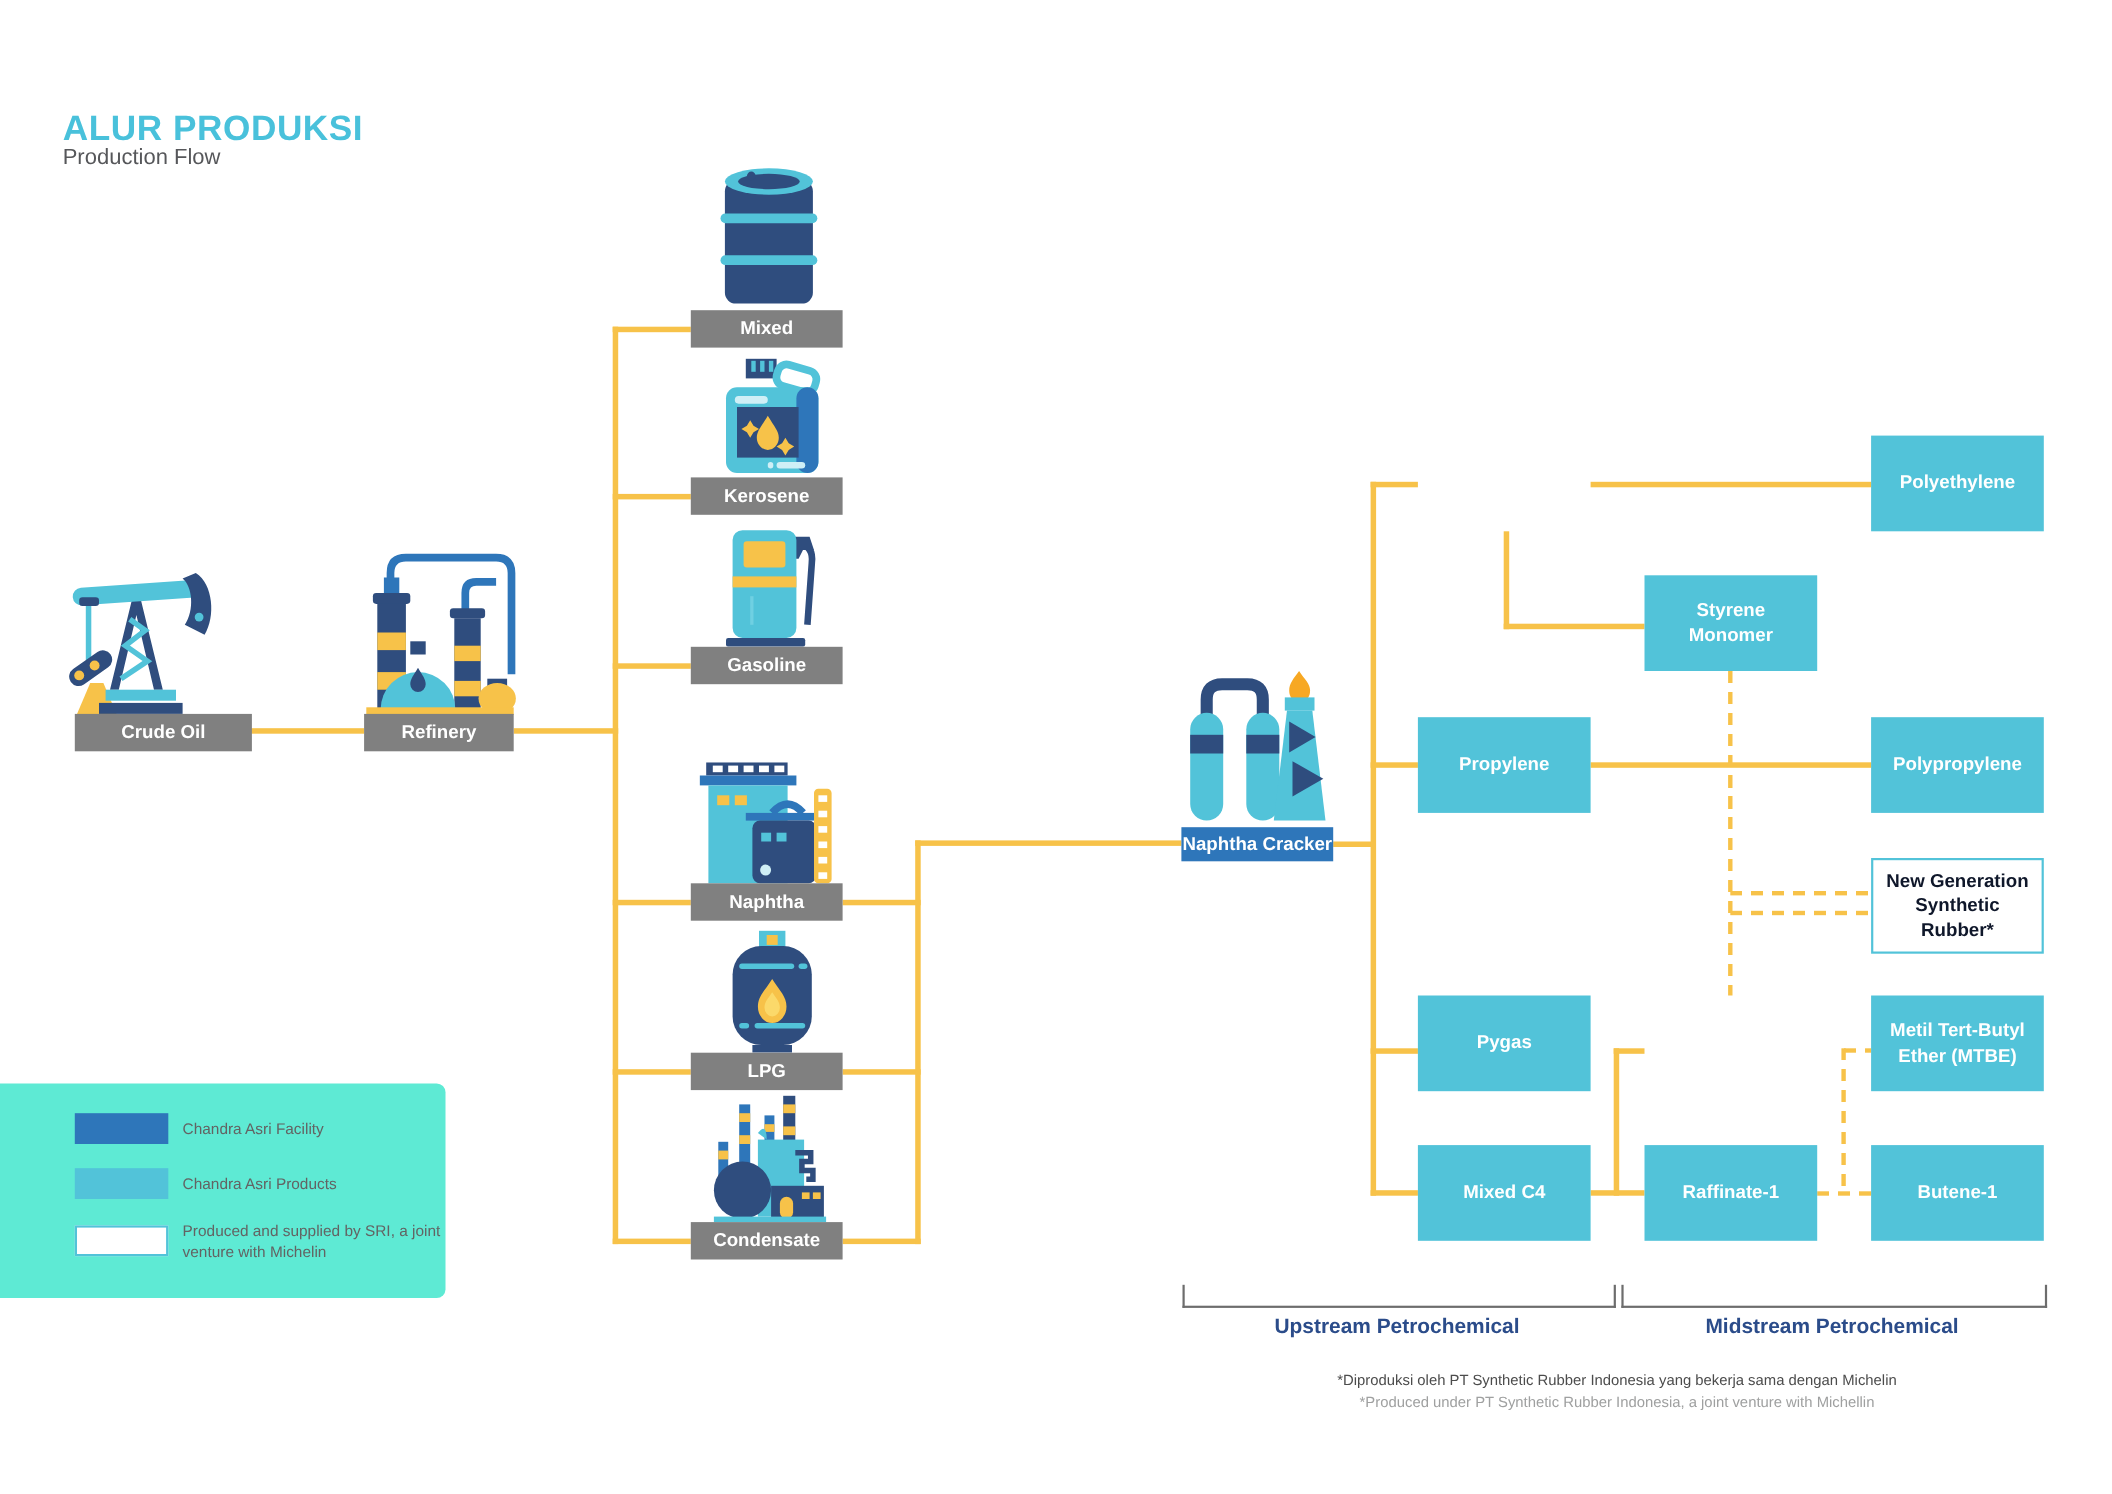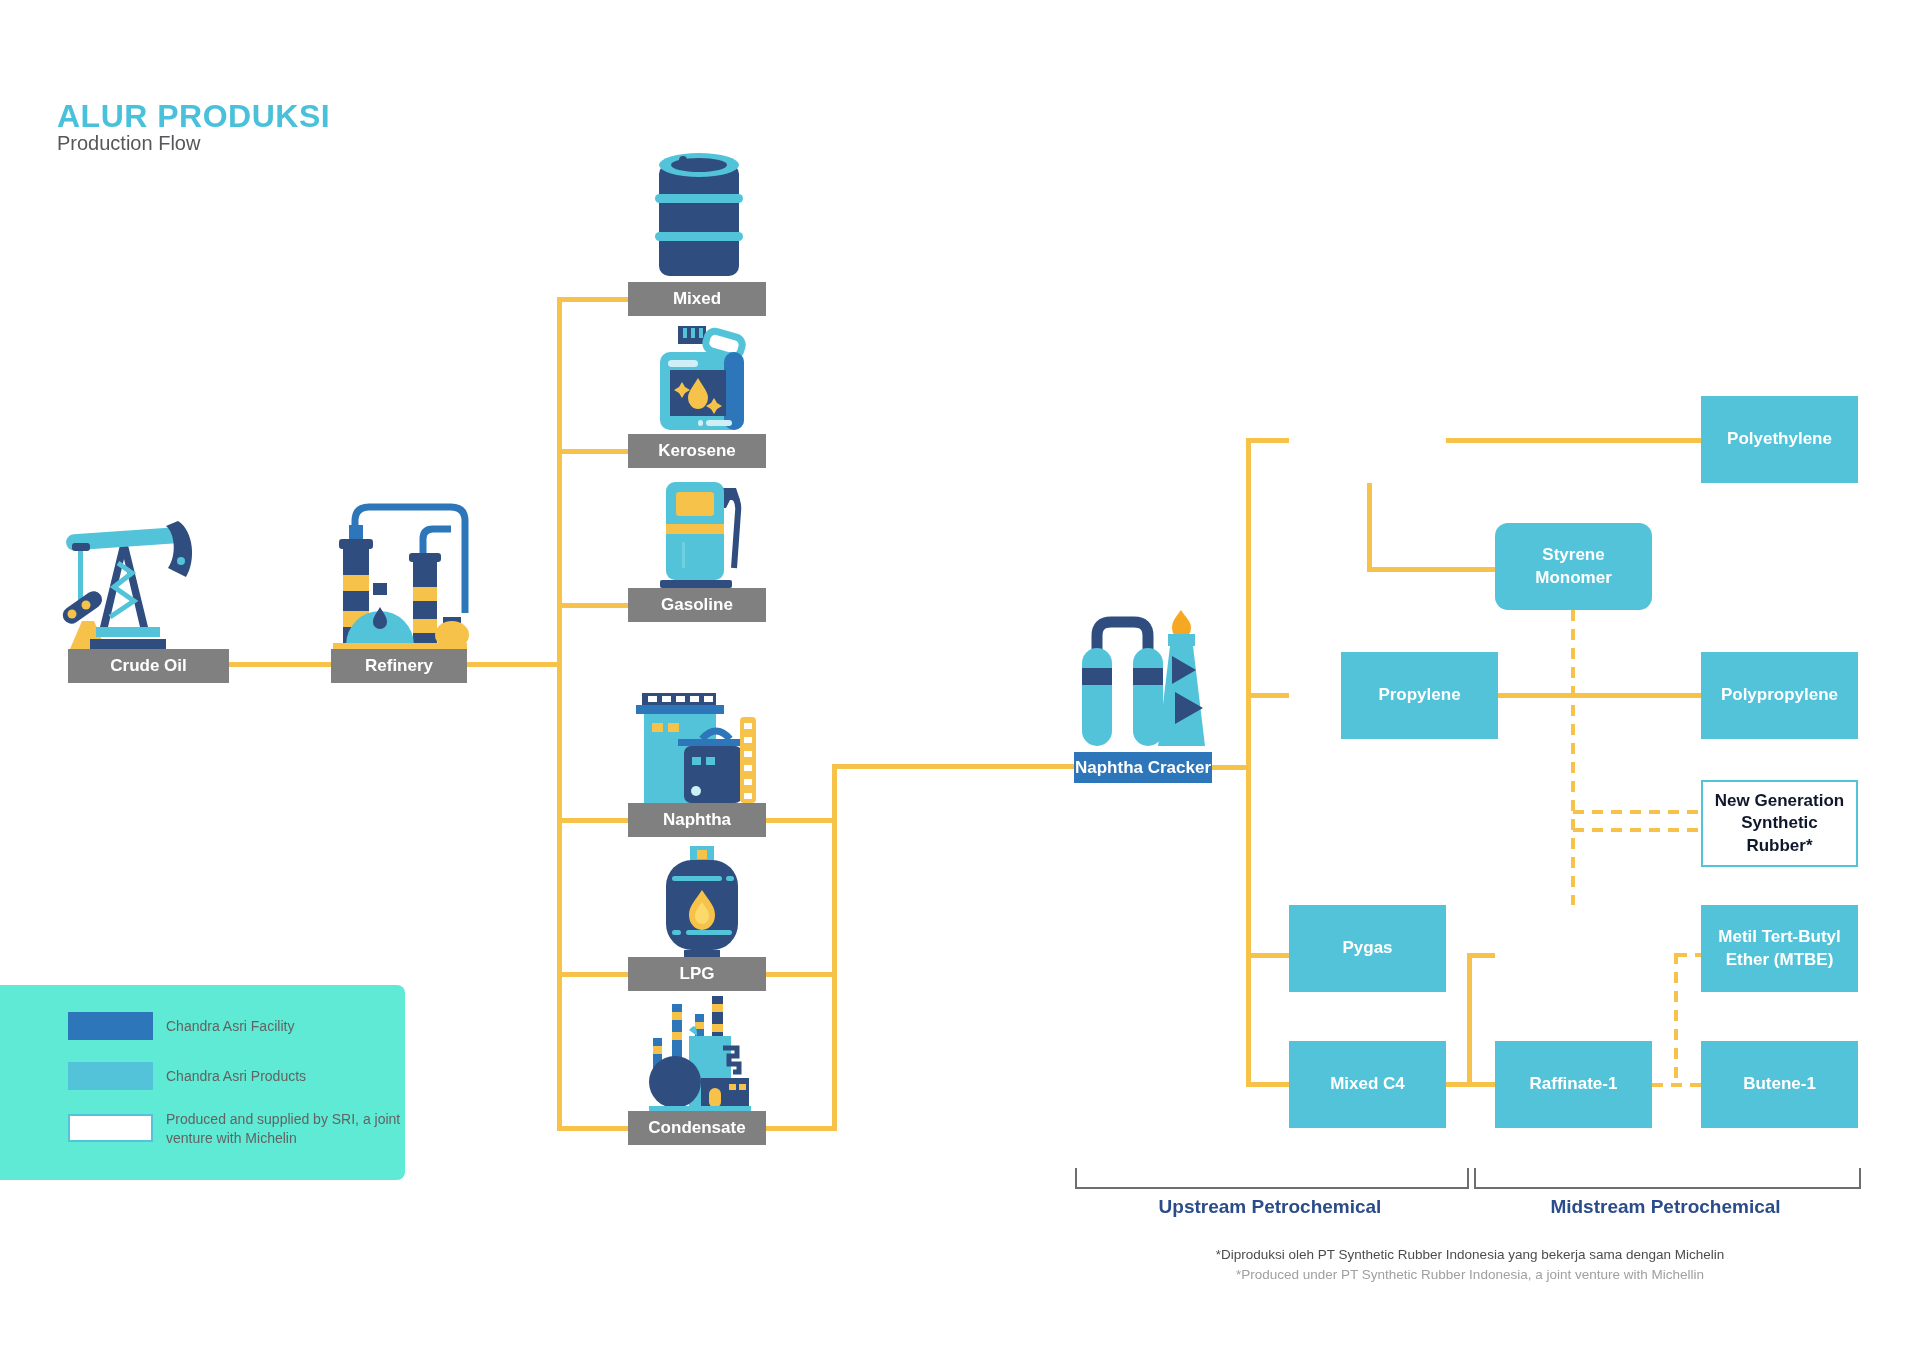--- a/index.html
+++ b/index.html
@@ -236,22 +236,22 @@
   <div class="plabel" style="left:331px;top:649px;width:136px;">Refinery</div>
   <div class="plabel" style="left:628px;top:282px;">Mixed</div>
   <div class="plabel" style="left:628px;top:434px;">Kerosene</div>
   <div class="plabel" style="left:628px;top:588px;">Gasoline</div>
   <div class="plabel" style="left:628px;top:803px;">Naphtha</div>
   <div class="plabel" style="left:628px;top:957px;">LPG</div>
   <div class="plabel" style="left:628px;top:1111px;">Condensate</div>
   <div class="crackerlabel" style="left:1074px;top:752px;">Naphtha Cracker</div>
 
   <div class="chembox" style="left:1701px;top:396px;">Polyethylene</div>
-  <div class="chembox" style="left:1495px;top:523px;border-radius:13px;">Styrene Monomer</div>
-  <div class="chembox" style="left:1341px;top:652px;text-align:center;">Propylene</div>
+  <div class="chembox" style="left:1495px;top:523px;">Styrene Monomer</div>
+  <div class="chembox" style="left:1289px;top:652px;text-align:center;">Propylene</div>
   <div class="chembox" style="left:1701px;top:652px;">Polypropylene</div>
   <div class="chembox outlinebox" style="left:1701px;top:780px;">New Generation Synthetic Rubber*</div>
   <div class="chembox" style="left:1289px;top:905px;">Pygas</div>
   <div class="chembox" style="left:1701px;top:905px;">Metil Tert-Butyl Ether (MTBE)</div>
   <div class="chembox" style="left:1289px;top:1041px;">Mixed C4</div>
   <div class="chembox" style="left:1495px;top:1041px;">Raffinate-1</div>
   <div class="chembox" style="left:1701px;top:1041px;">Butene-1</div>
 
   <div class="legendpanel">
     <div class="swatch" style="left:68px;top:27px;background:#2E76BA;"></div>

